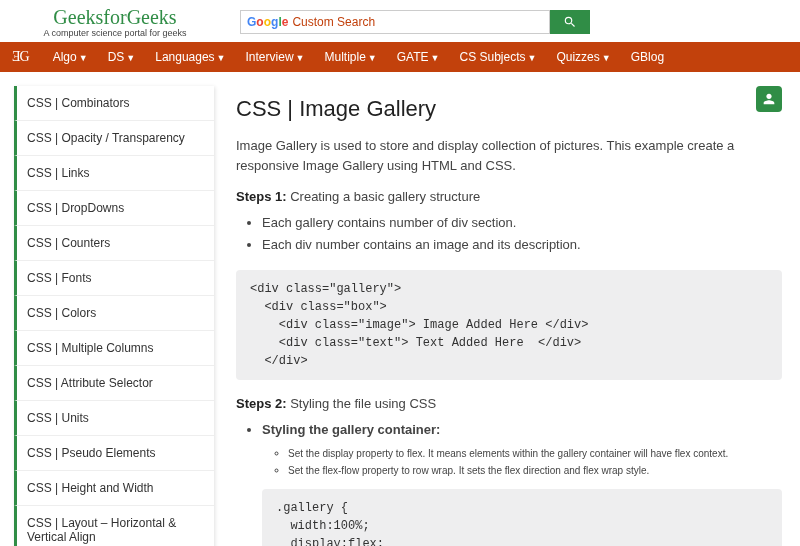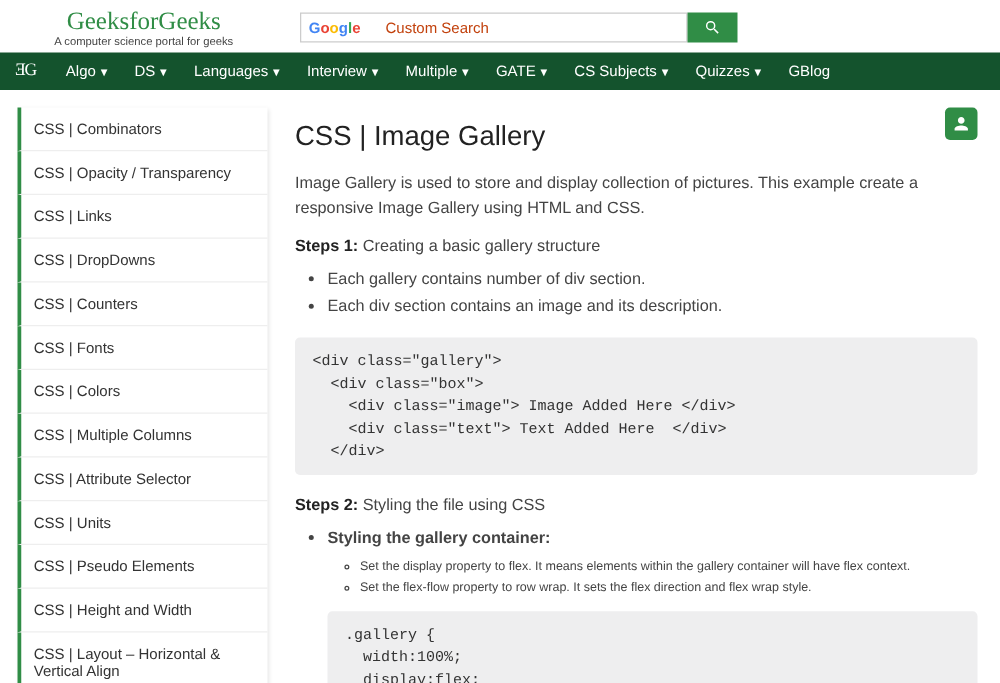--- a/index.html
+++ b/index.html
@@ -4,33 +4,33 @@
 <style>
   * { box-sizing: border-box; margin: 0; padding: 0; }
   body { font-family: Arial, Helvetica, sans-serif; font-size: 13px; color: #333; background: #fff; width: 800px; }
 
   
   .header { display: flex; align-items: center; padding: 6px 10px 4px 10px; }
   .logo-block { width: 210px; text-align: center; }
   .logo { color: #308d46; font-family: Georgia, 'Times New Roman', serif; font-size: 20px; font-weight: 500; }
   .tagline { color: #444; font-size: 9px; margin-top: -1px; }
   .search-wrap { display: flex; align-items: stretch; margin-left: 20px; }
-  .search-box { width: 310px; border: 1px solid #ccc; display: flex; align-items: center; padding: 4px 6px; font-size: 12px; color: #888; background:#fff;gap:16px; }
+  .search-box { width: 310px; border: 1px solid #ccc; display: flex; align-items: center; padding: 4px 6px; font-size: 12px; color: #888; background:#fff; }
   .search-box .g1 { color: #4285F4; font-weight: bold; }
   .search-box .g2 { color: #EA4335; font-weight: bold; }
   .search-box .g3 { color: #FBBC05; font-weight: bold; }
   .search-box .g4 { color: #4285F4; font-weight: bold; }
   .search-box .g5 { color: #34A853; font-weight: bold; }
   .search-box .g6 { color: #EA4335; font-weight: bold; }
   .search-box span.ph { margin-left: 4px; color:#c2410c; }
   .search-btn { width: 40px; background: #308d46; display: flex; align-items: center; justify-content: center; cursor: pointer; }
   .search-btn svg { fill: #fff; width: 14px; height: 14px; }
 
   
-  .navbar { background: #14532d; color: #fff; display: flex; align-items: center; height: 30px; font-size: 12px; padding: 0 6px; }
+  .navbar { background: #c2410c; color: #fff; display: flex; align-items: center; height: 30px; font-size: 12px; padding: 0 6px; }
   .nav-logo { font-family: Georgia, serif; font-size: 14px; padding: 0 14px 0 6px; letter-spacing:-1px; }
   .nav-item { padding: 0 10px; cursor: pointer; white-space: nowrap; }
   .nav-item .tri { font-size: 9px; margin-left: 2px; }
 
   
   .content { display: flex; padding: 14px 0 0 14px; align-items: flex-start; }
   .sidebar { width: 200px; background: #fff; box-shadow: 1px 1px 4px rgba(0,0,0,0.12); }
   .sidebar-item { border-left: 3px solid #308d46; border-bottom: 1px solid #eee; padding: 10px 10px; font-size: 12px; color: #333; cursor: pointer; }
   .sidebar-item:last-child { border-bottom: none; }
 
@@ -106,21 +106,21 @@
           <path d="M12 12c2.21 0 4-1.79 4-4s-1.79-4-4-4-4 1.79-4 4 1.79 4 4 4zm0 2c-2.67 0-8 1.34-8 4v2h16v-2c0-2.66-5.33-4-8-4z"></path>
         </svg>
     </div>
 
     <h1 class="article-title">CSS | Image Gallery</h1>
     <p class="intro">Image Gallery is used to store and display collection of pictures. This example create a responsive Image Gallery using HTML and CSS.</p>
 
     <p class="step-line"><b>Steps 1:</b><span> Creating a basic gallery structure</span></p>
     <ul class="bullets">
       <li>Each gallery contains number of div section.</li>
-      <li>Each div section contains an image and its description.</li>
+      <li>Each div number contains an image and its description.</li>
     </ul>
 
     <div class="codebox">&lt;div class="gallery"&gt;
   &lt;div class="box"&gt;
     &lt;div class="image"&gt; Image Added Here &lt;/div&gt;
     &lt;div class="text"&gt; Text Added Here  &lt;/div&gt;
   &lt;/div&gt;</div>
 
     <p class="step-line"><b>Steps 2:</b><span> Styling the file using CSS</span></p>
 

